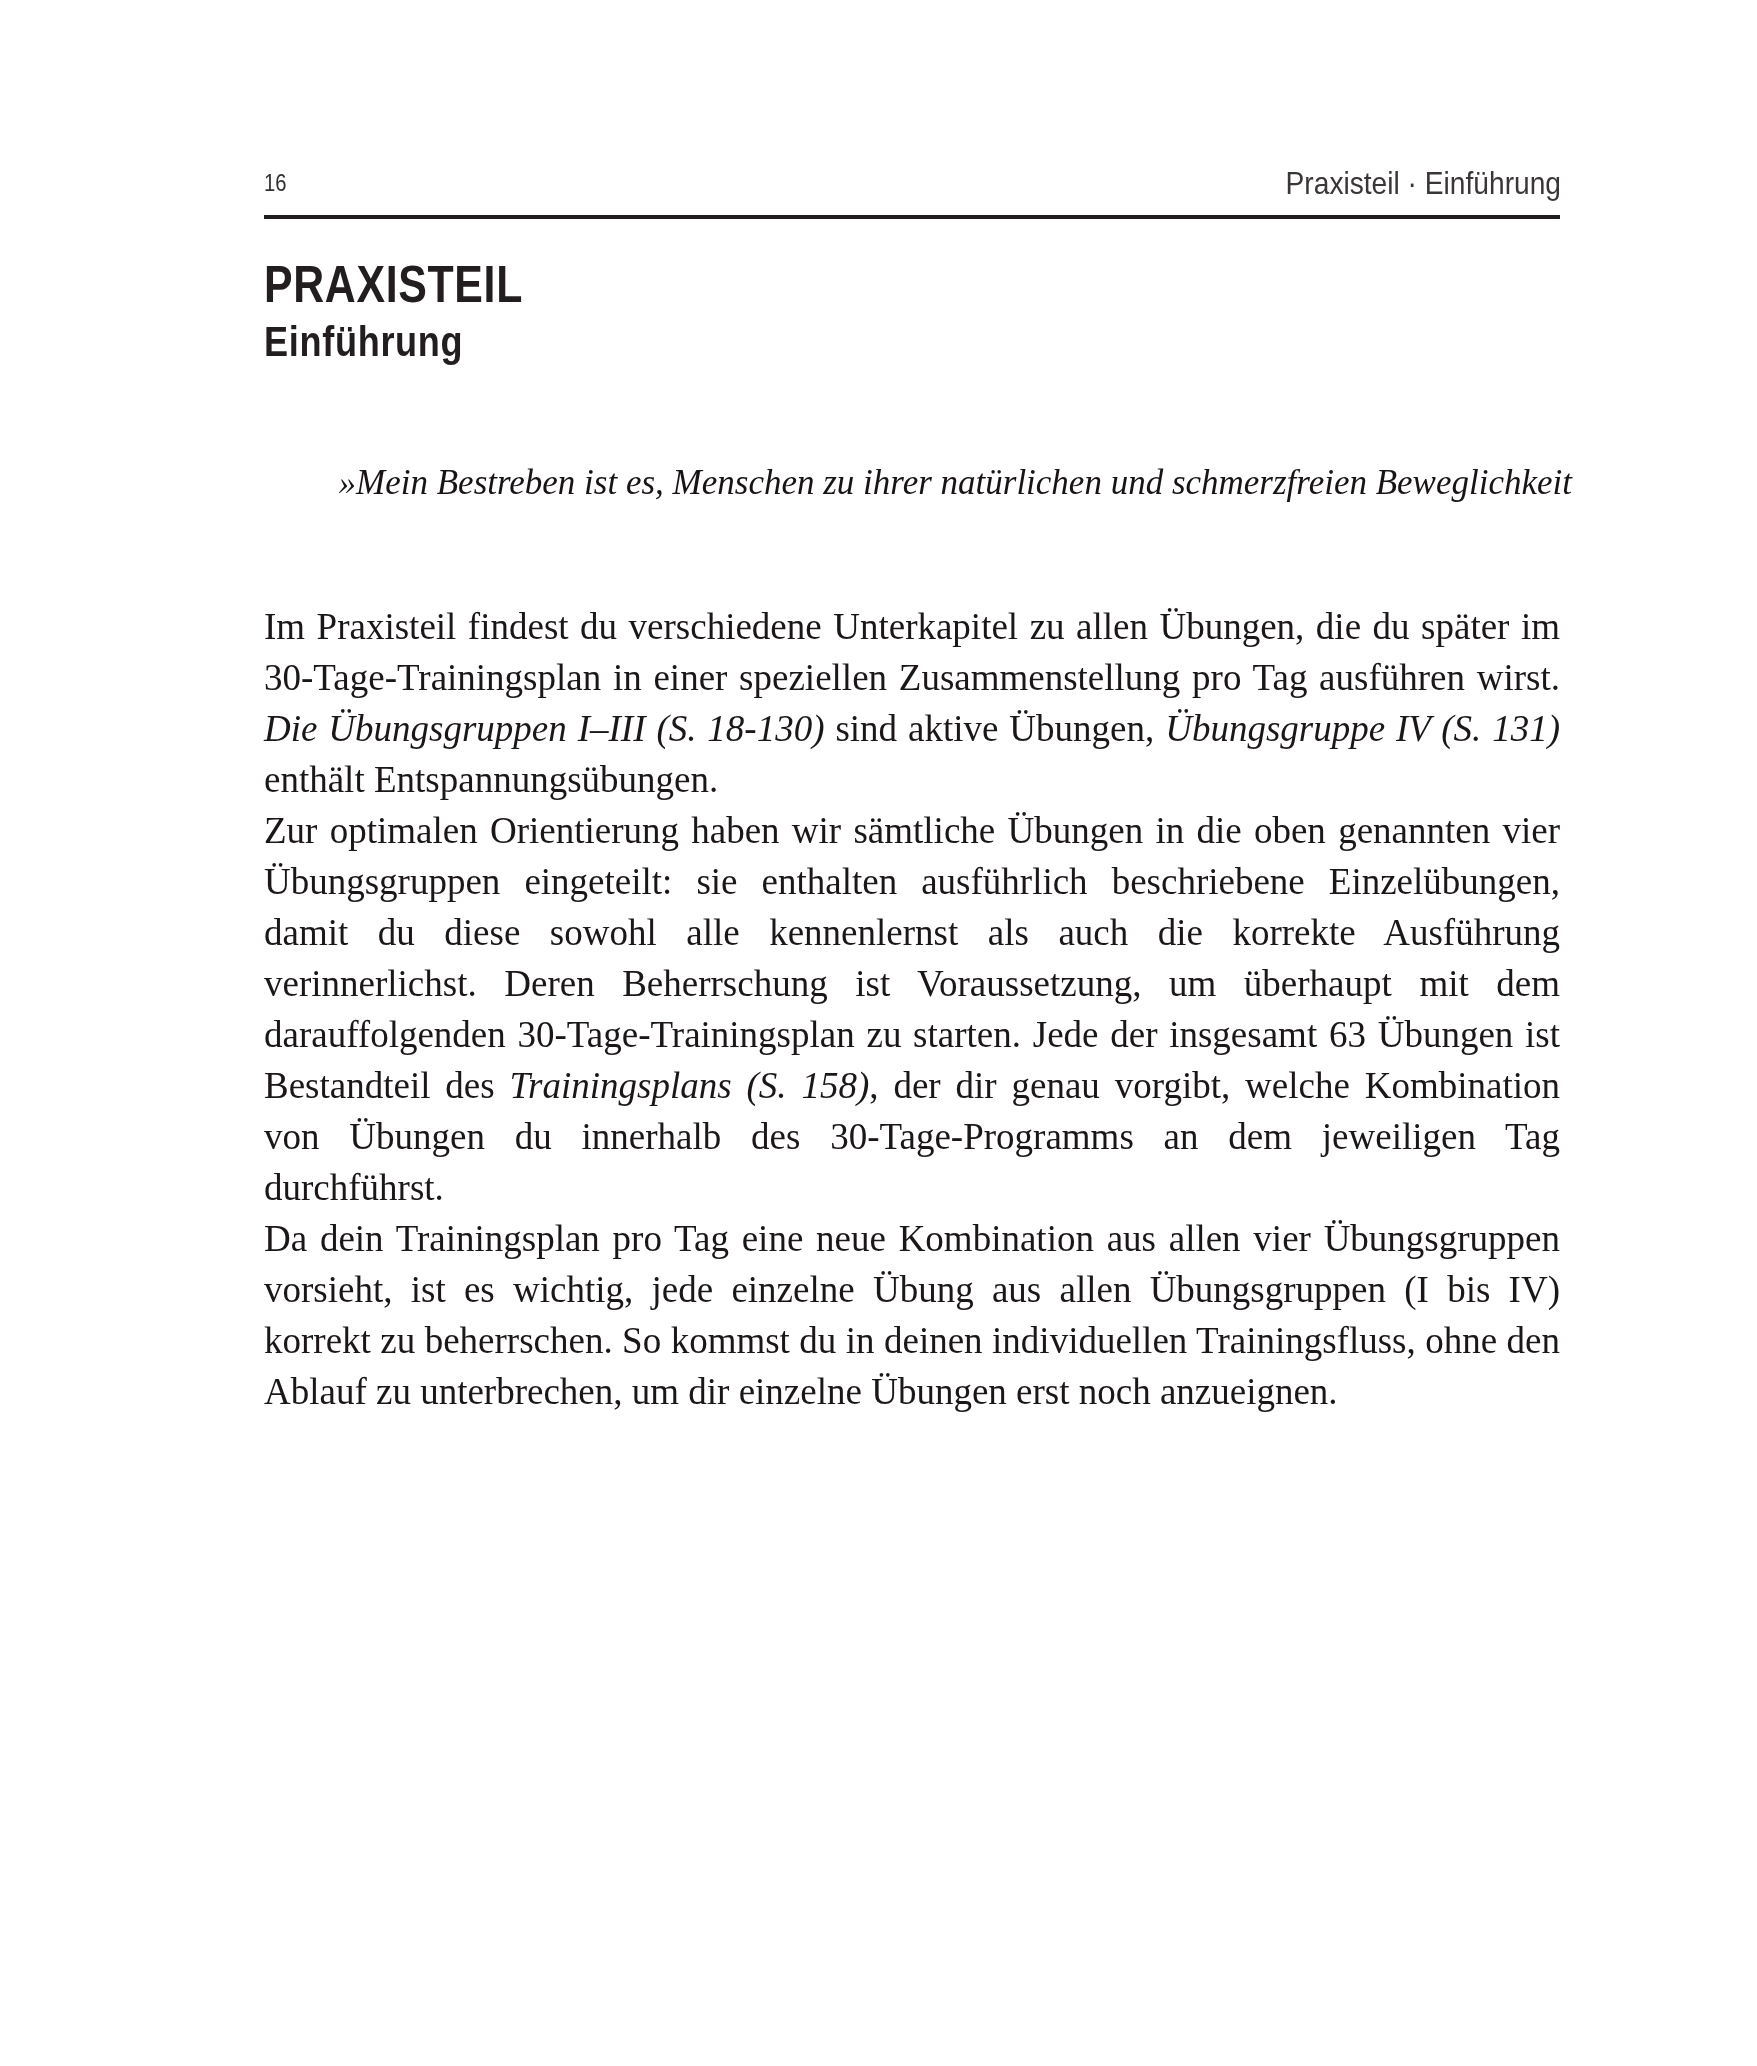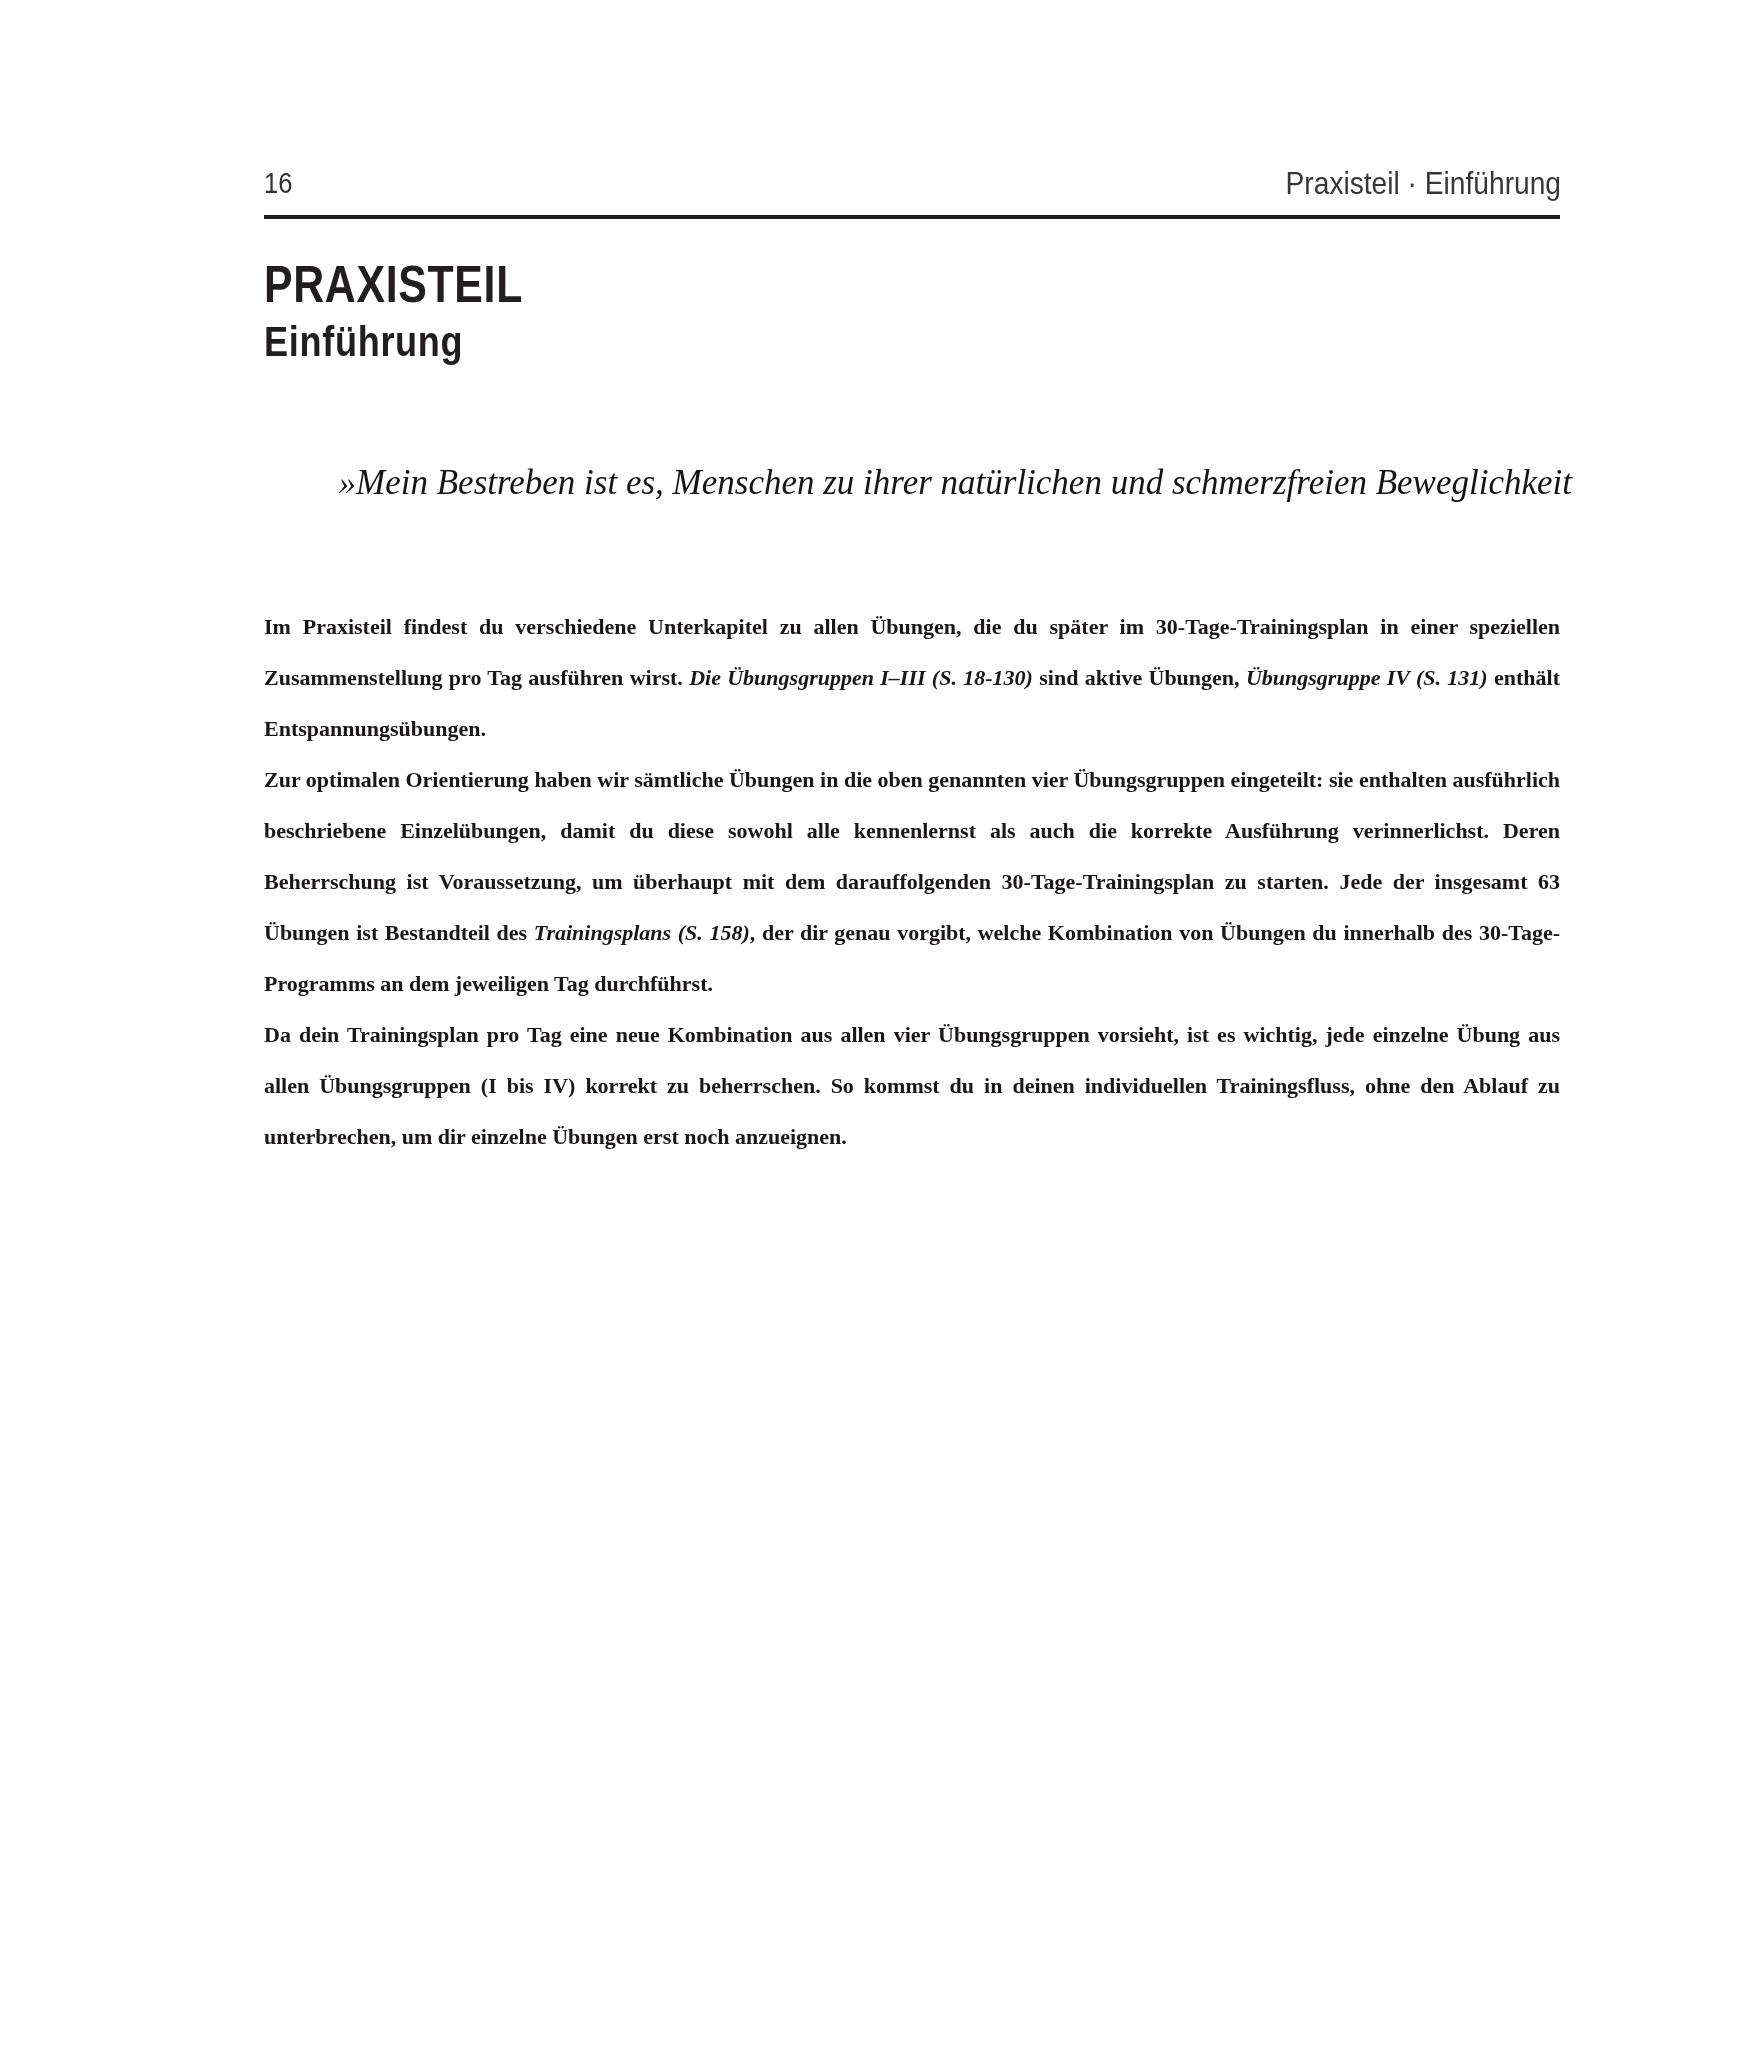--- a/index.html
+++ b/index.html
@@ -15,21 +15,21 @@
     overflow: hidden;
     font-family: "Liberation Serif", "DejaVu Serif", serif;
     color: #1b1617;
   }
   
   .pagenum {
     position: absolute;
     left: 264px;
     top: 169px;
     font-family: "Liberation Sans", "DejaVu Sans", sans-serif;
-    font-size: 29px;
+    font-size: 23px;
     line-height: 29px;
     color: #333031;
     white-space: nowrap;
   }
   .pagenum .cond {
     display: inline-block;
     transform: scaleX(0.88);
     transform-origin: 0 50%;
   }
   .running {
@@ -100,25 +100,24 @@
     line-height: 50px;
     text-align: right;
     color: #181314;
   }
   
   .bodytext {
     position: absolute;
     left: 264px;
     top: 601px;
     width: 1296px;
-    font-size: 22px;
+    font-size: 37px;
     line-height: 51px;
     text-align: justify;
     color: #1b1617;
-    font-weight: bold;
   }
   .bodytext p {
     margin: 0;
     padding: 0;
   }
   .bodytext em {
     font-style: italic;
   }
 </style>
 </head>

